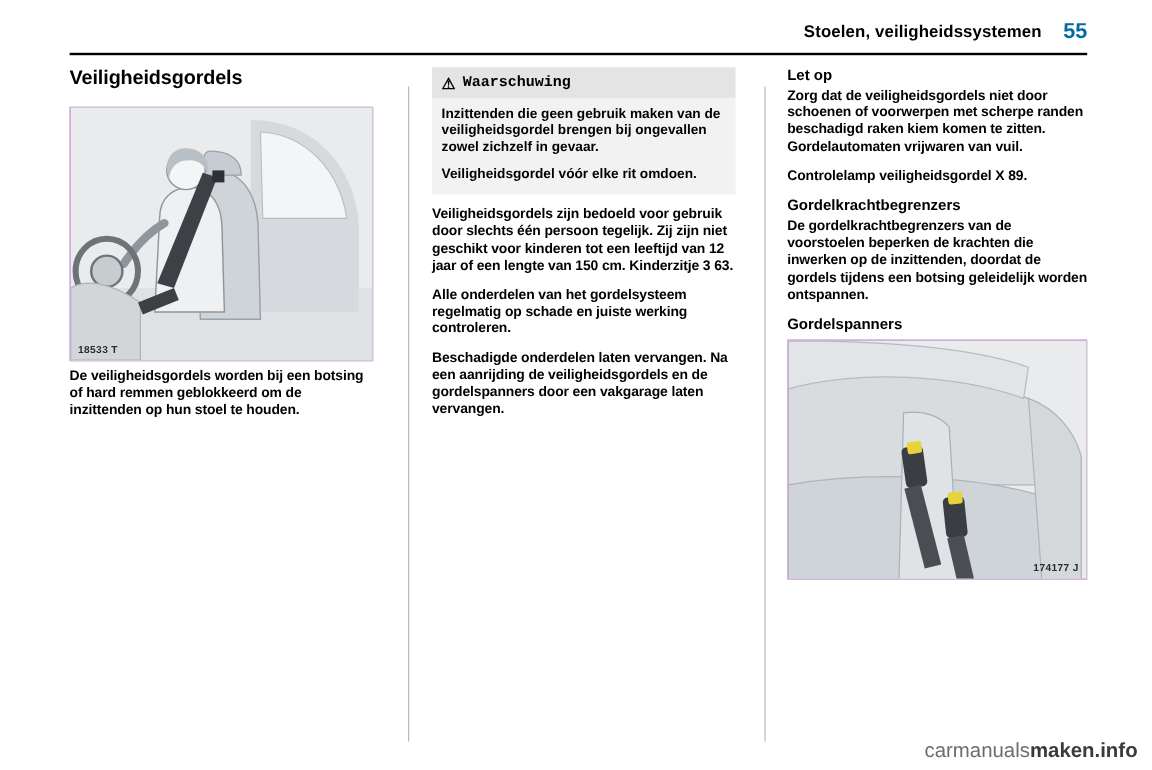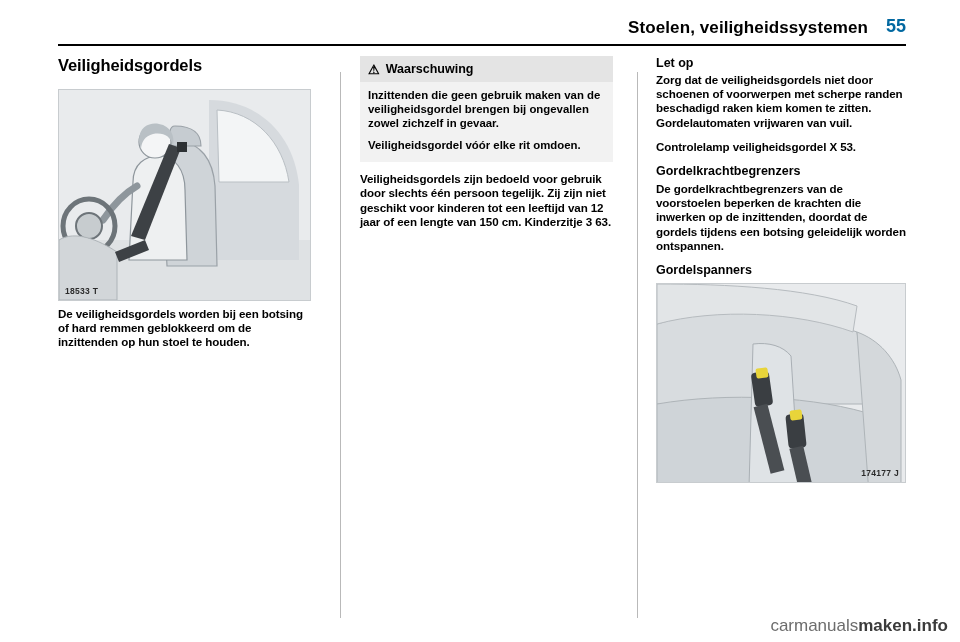--- a/index.html
+++ b/index.html
@@ -26,21 +26,21 @@
     position: absolute;
     left: 58px;
     top: 18px;
     width: 848px;
     height: 30px;
   }
   .header-title {
     position: absolute;
     right: 38px;
     top: 0;
-    font-size: 17px;
+    font-size: 14px;
     font-weight: bold;
     color: #000;
     letter-spacing: 0.1px;
   }
   .header-pageno {
     position: absolute;
     right: 0px;
     top: -2px;
     font-size: 18px;
     font-weight: bold;
@@ -113,20 +113,21 @@
   .warn-head .wicon {
     font-size: 13px;
     font-weight: bold;
     margin-right: 6px;
     line-height: 1;
   }
   .warn-head .wtext {
     font-size: 12.5px;
     font-weight: bold;
     color: #000;
+    font-family: Liberation Mono, monospace;
   }
   .warn-body {
     background: #f2f2f2;
     padding: 7px 8px 9px 8px;
     box-sizing: border-box;
     width: 253px;
   }
   .warn-body p {
     margin: 0 0 9px 0;
     font-size: 11.4px;
@@ -252,27 +253,29 @@
       </div>
       <div class="warn-body">
         <p>Inzittenden die geen gebruik maken van de veiligheidsgordel brengen bij ongevallen zowel zichzelf in gevaar.</p>
         <p>Veiligheidsgordel vóór elke rit omdoen.</p>
       </div>
     </div>
 
     <div style="height:10px"></div>
 
     <p class="body">Veiligheidsgordels zijn bedoeld voor gebruik door slechts één persoon tegelijk. Zij zijn niet geschikt voor kinderen tot een leeftijd van 12 jaar of een lengte van 150 cm. Kinderzitje 3 63.</p>
+    <p class="body">Alle onderdelen van het gordelsysteem regelmatig op schade en juiste werking controleren.</p>
+    <p class="body">Beschadigde onderdelen laten vervangen. Na een aanrijding de veiligheidsgordels en de gordelspanners door een vakgarage laten vervangen.</p>
   </div>
 
   <div class="col col3">
     <div class="note-head">Let op</div>
     <p class="body">Zorg dat de veiligheidsgordels niet door schoenen of voorwerpen met scherpe randen beschadigd raken kiem komen te zitten. Gordelautomaten vrijwaren van vuil.</p>
 
-    <p class="body">Controlelamp veiligheidsgordel  X 53.</p>
+    <p class="body">Controlelamp veiligheidsgordel  X 89.</p>
 
     <h2 class="sub-title">Gordelkrachtbegrenzers</h2>
     <p class="body">De gordelkrachtbegrenzers van de voorstoelen beperken de krachten die inwerken op de inzittenden, doordat de gordels tijdens een botsing geleidelijk worden ontspannen.</p>
 
     <h2 class="sub-title">Gordelspanners</h2>
 
     <div class="img-frame img2">
       <svg width="248" height="230" viewBox="0 0 248 230">
         <rect x="0" y="0" width="248" height="230" fill="#e9ebed"></rect>
 

